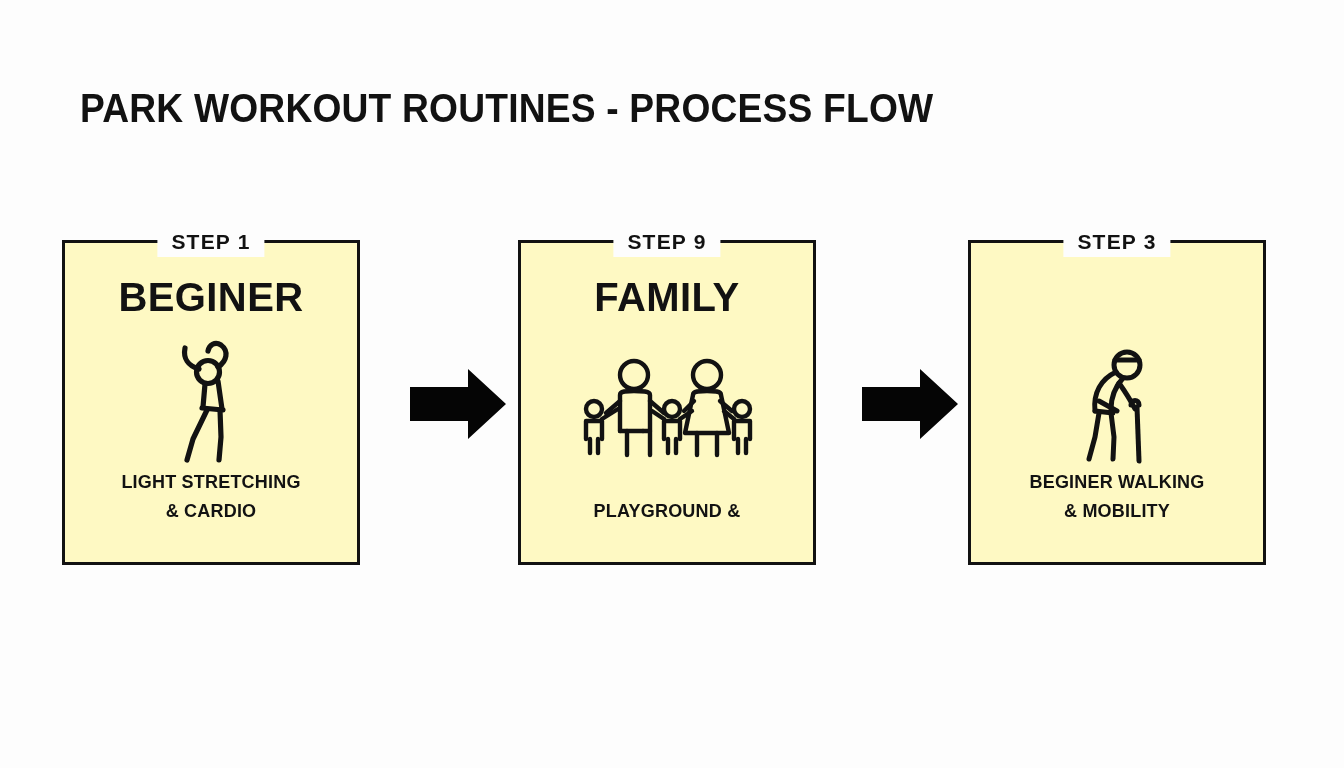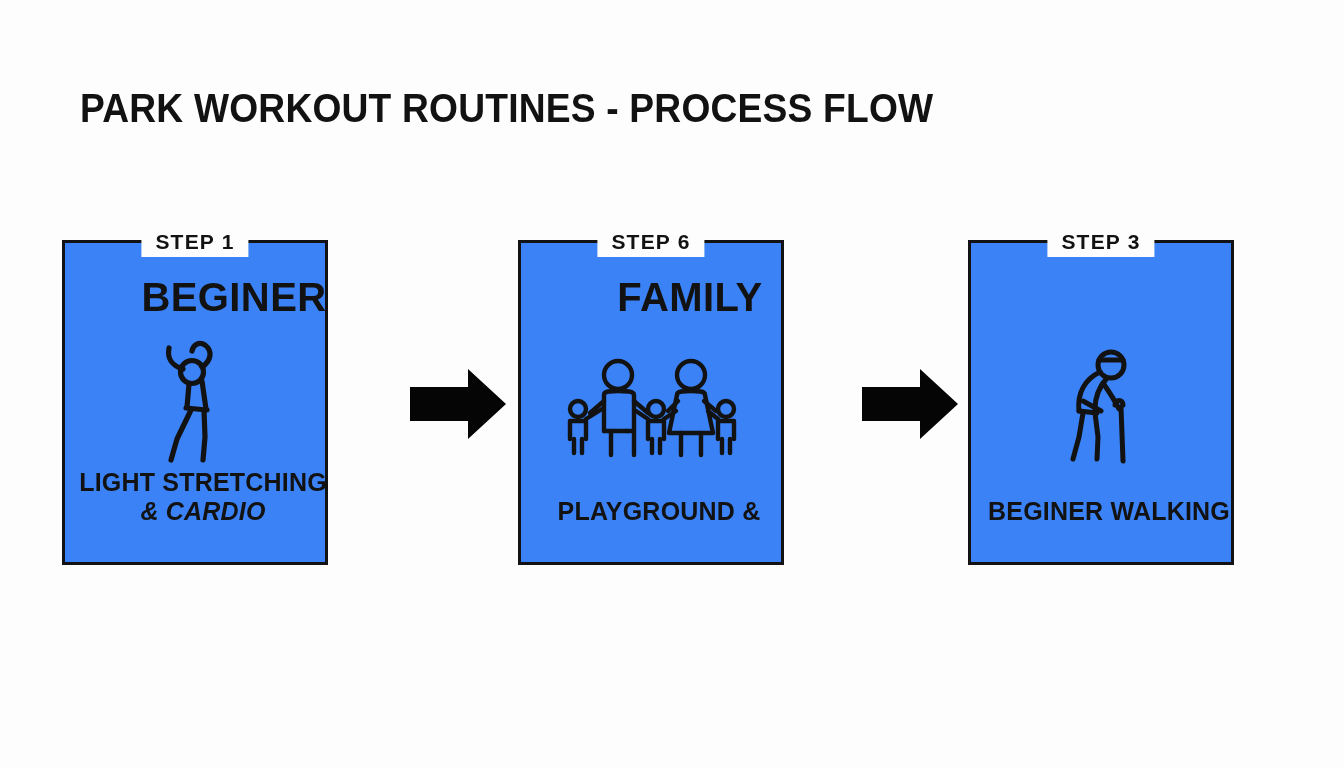--- a/index.html
+++ b/index.html
@@ -46,25 +46,25 @@
     position: absolute;
     left: 0;
     top: 0;
     width: 1344px;
     height: 768px;
   }
 
   .step-box {
     position: absolute;
     top: 240px;
-    width: 266px;
+    width: 298px;
     height: 325px;
     box-sizing: border-box;
     border: 3px solid #121212;
-    background: #3b82f6;
+    background: #fef9c3;
   }
   .step-box.s1 { left: 62px; }
   .step-box.s2 { left: 518px; }
   .step-box.s3 { left: 968px; }
 
   
   .step-chip {
     position: absolute;
     top: -16px;
     left: 50%;
@@ -84,47 +84,46 @@
     position: absolute;
     top: 34px;
     left: 0;
     width: 100%;
     text-align: center;
     font-size: 40px;
     font-weight: 700;
     letter-spacing: 0.4px;
     color: #121212;
     line-height: 1;
-    margin-left: 39px;
   }
 
   .step-icon {
     position: absolute;
     top: 95px;
     left: 0;
     width: 100%;
     height: 130px;
     display: flex;
     align-items: center;
     justify-content: center;
   }
 
   .step-caption {
     position: absolute;
     bottom: 36px;
-    left: 8px;
+    left: 0;
     width: 100%;
     text-align: center;
-    font-size: 25px;
+    font-size: 18px;
     font-weight: 700;
     letter-spacing: 0.2px;
     line-height: 29px;
     color: #121212;
   }
-  .step-caption .l2 { display: block; font-style: italic; }
+  .step-caption .l2 { display: block; }
 
   
   .arrow {
     position: absolute;
     top: 367px;
     width: 96px;
     height: 74px;
   }
   .arrow.a1 { left: 410px; }
   .arrow.a2 { left: 862px; }
@@ -169,21 +168,21 @@
       </div>
     </div>
 
     <div class="arrow a1">
       <svg width="96" height="74" viewBox="0 0 96 74">
         <polygon points="0,20 58,20 58,2 96,37 58,72 58,54 0,54" fill="#050505"></polygon>
       </svg>
     </div>
 
     <div class="step-box s2">
-      <div class="step-chip">STEP 6</div>
+      <div class="step-chip">STEP 9</div>
 
       <div class="step-title">FAMILY</div>
 
       <div class="step-icon">
         <svg width="190" height="112" viewBox="0 0 190 112" fill="none" stroke="#121212" stroke-width="4.4" stroke-linecap="round" stroke-linejoin="round">
 
           <circle cx="22" cy="62" r="8"></circle>
           <path d="M14 74 L14 92 M30 74 L30 92 M14 74 L30 74"></path>
           <path d="M18 92 L18 106 M26 92 L26 106"></path>
 
@@ -253,17 +252,18 @@
 
           <path d="M42 74 L45 98 L44 120"></path>
 
           <path d="M68 68 L70 122"></path>
           <path d="M62 66 C62 60 70 60 70 66"></path>
         </svg>
       </div>
 
       <div class="step-caption">
         <span class="l1">BEGINER WALKING</span>
+        <span class="l2">&amp; MOBILITY</span>
       </div>
     </div>
 
   </div>
 </div>
 
 </body></html>

